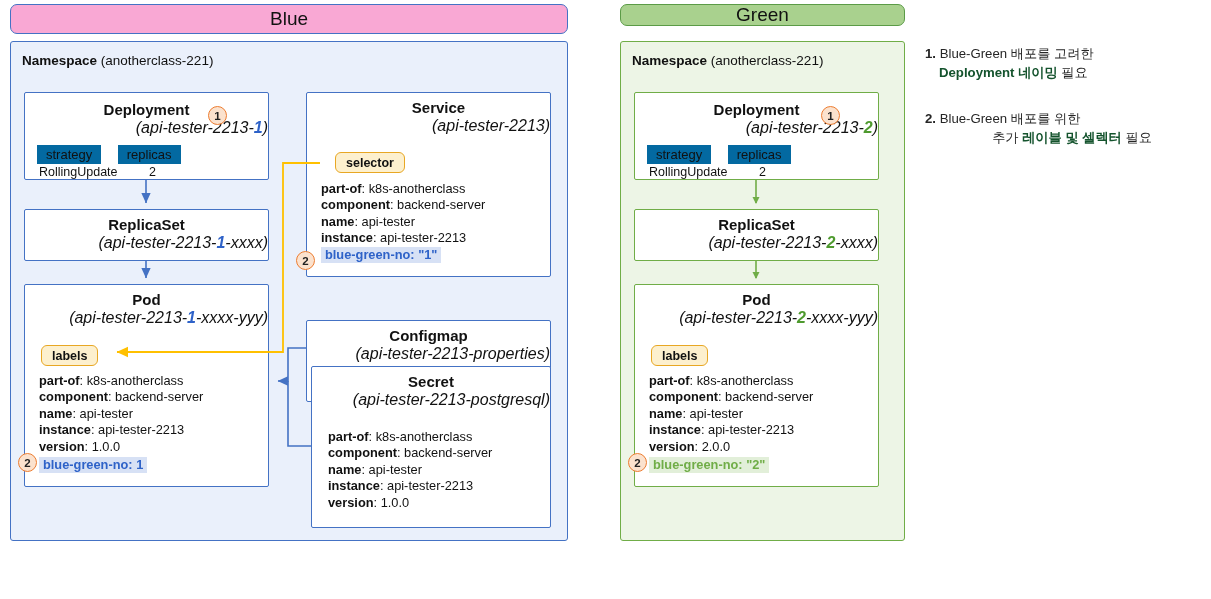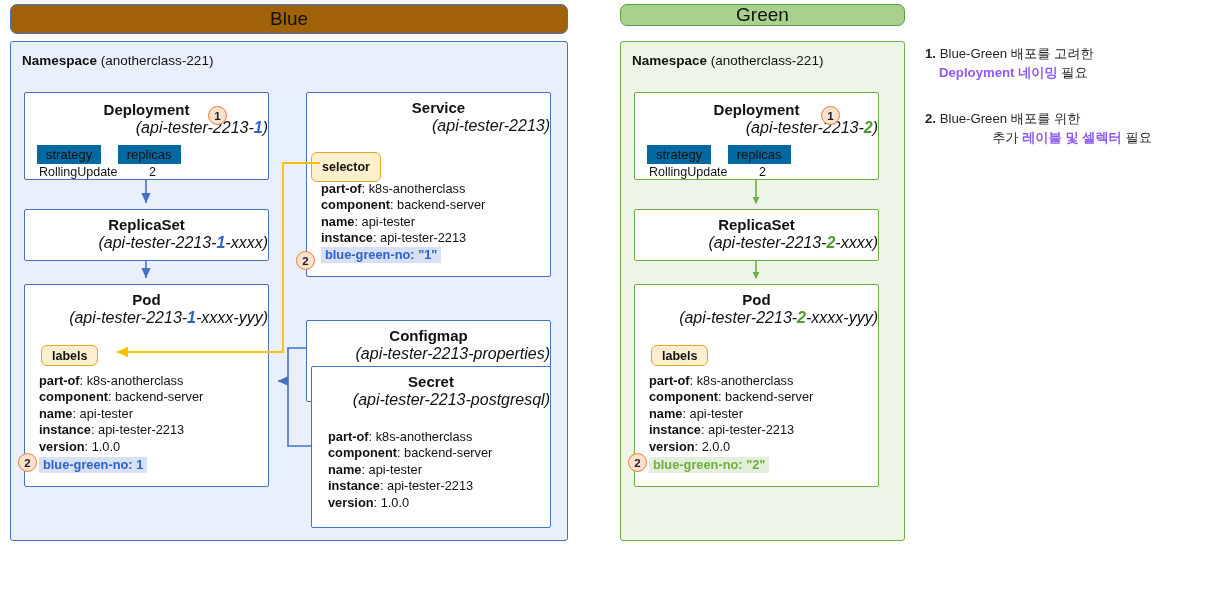--- a/index.html
+++ b/index.html
@@ -4,21 +4,21 @@
 <style>
   html,body{margin:0;padding:0;background:#ffffff;}
   body{width:1211px;height:599px;position:relative;
        font-family:"Liberation Sans","DejaVu Sans",sans-serif;
        -webkit-font-smoothing:antialiased;}
   .abs{position:absolute;box-sizing:border-box;}
 
   
   .panel-header{border-radius:7px;display:flex;align-items:center;justify-content:center;
                 font-size:19px;color:#111;}
-  .hdr-blue{background:#a16207;border:1.5px solid #4472C4;}
+  .hdr-blue{background:#f9a8d4;border:1.5px solid #4472C4;}
   .hdr-green{background:#A9D18E;border:1.5px solid #5B9B47;}
 
   
   .ns{border-radius:3px;}
   .ns-blue{background:#EAF0FB;border:1.5px solid #4472C4;}
   .ns-green{background:#EDF5E6;border:1.5px solid #70AD47;}
   .ns-title{font-size:13.5px;color:#111;}
   .ns-title b{font-weight:bold;}
 
   
@@ -48,21 +48,21 @@
                  display:inline-block;padding:0 4px;}
 
   
   .badge{border-radius:50%;background:#FBE2CE;border:1.6px solid #ED7D31;
          color:#222;font-size:11.5px;font-weight:bold;
          display:flex;align-items:center;justify-content:center;}
 
   
   .note{font-size:13.2px;color:#262626;line-height:19px;}
   .note .num{font-weight:bold;}
-  .note .em{color:#8b5cf6;font-weight:bold;}
+  .note .em{color:#14532d;font-weight:bold;}
 
   svg{position:absolute;left:0;top:0;overflow:visible;pointer-events:none;}
 </style>
 </head>
 <body>
 
 <div class="abs panel-header hdr-blue" style="left:10px;top:4px;width:558px;height:30px;">
   <span>Blue</span>
 </div>
 
@@ -111,21 +111,21 @@
     <div class="lbl" style="margin-top:2px;">
       <span class="bg-line-blue">blue-green-no:  1</span>
     </div>
   </div>
 </div>
 <div class="abs badge" style="left:18px;top:453px;width:19px;height:19px;z-index:5;">2</div>
 
 <div class="abs box box-blue" style="left:306px;top:92px;width:245px;height:185px;">
   <div class="box-title" style="margin-top:6px;padding-left:20px;">Service</div>
   <div class="box-sub">(api-tester-2213)</div>
-  <div class="abs tab" style="left:4px;top:59px;height:30px;">selector</div>
+  <div class="abs tab" style="left:28px;top:59px;height:21px;">selector</div>
   <div class="abs" style="left:14px;top:88px;">
     <div class="lbl"><b>part-of</b>: <span>k8s-anotherclass</span></div>
     <div class="lbl"><b>component</b>: <span>backend-server</span></div>
     <div class="lbl"><b>name</b>: <span>api-tester</span></div>
     <div class="lbl"><b>instance</b>: <span>api-tester-2213</span></div>
     <div class="lbl">
       <span class="bg-line-blue">blue-green-no: "1"</span>
     </div>
   </div>
 </div>

